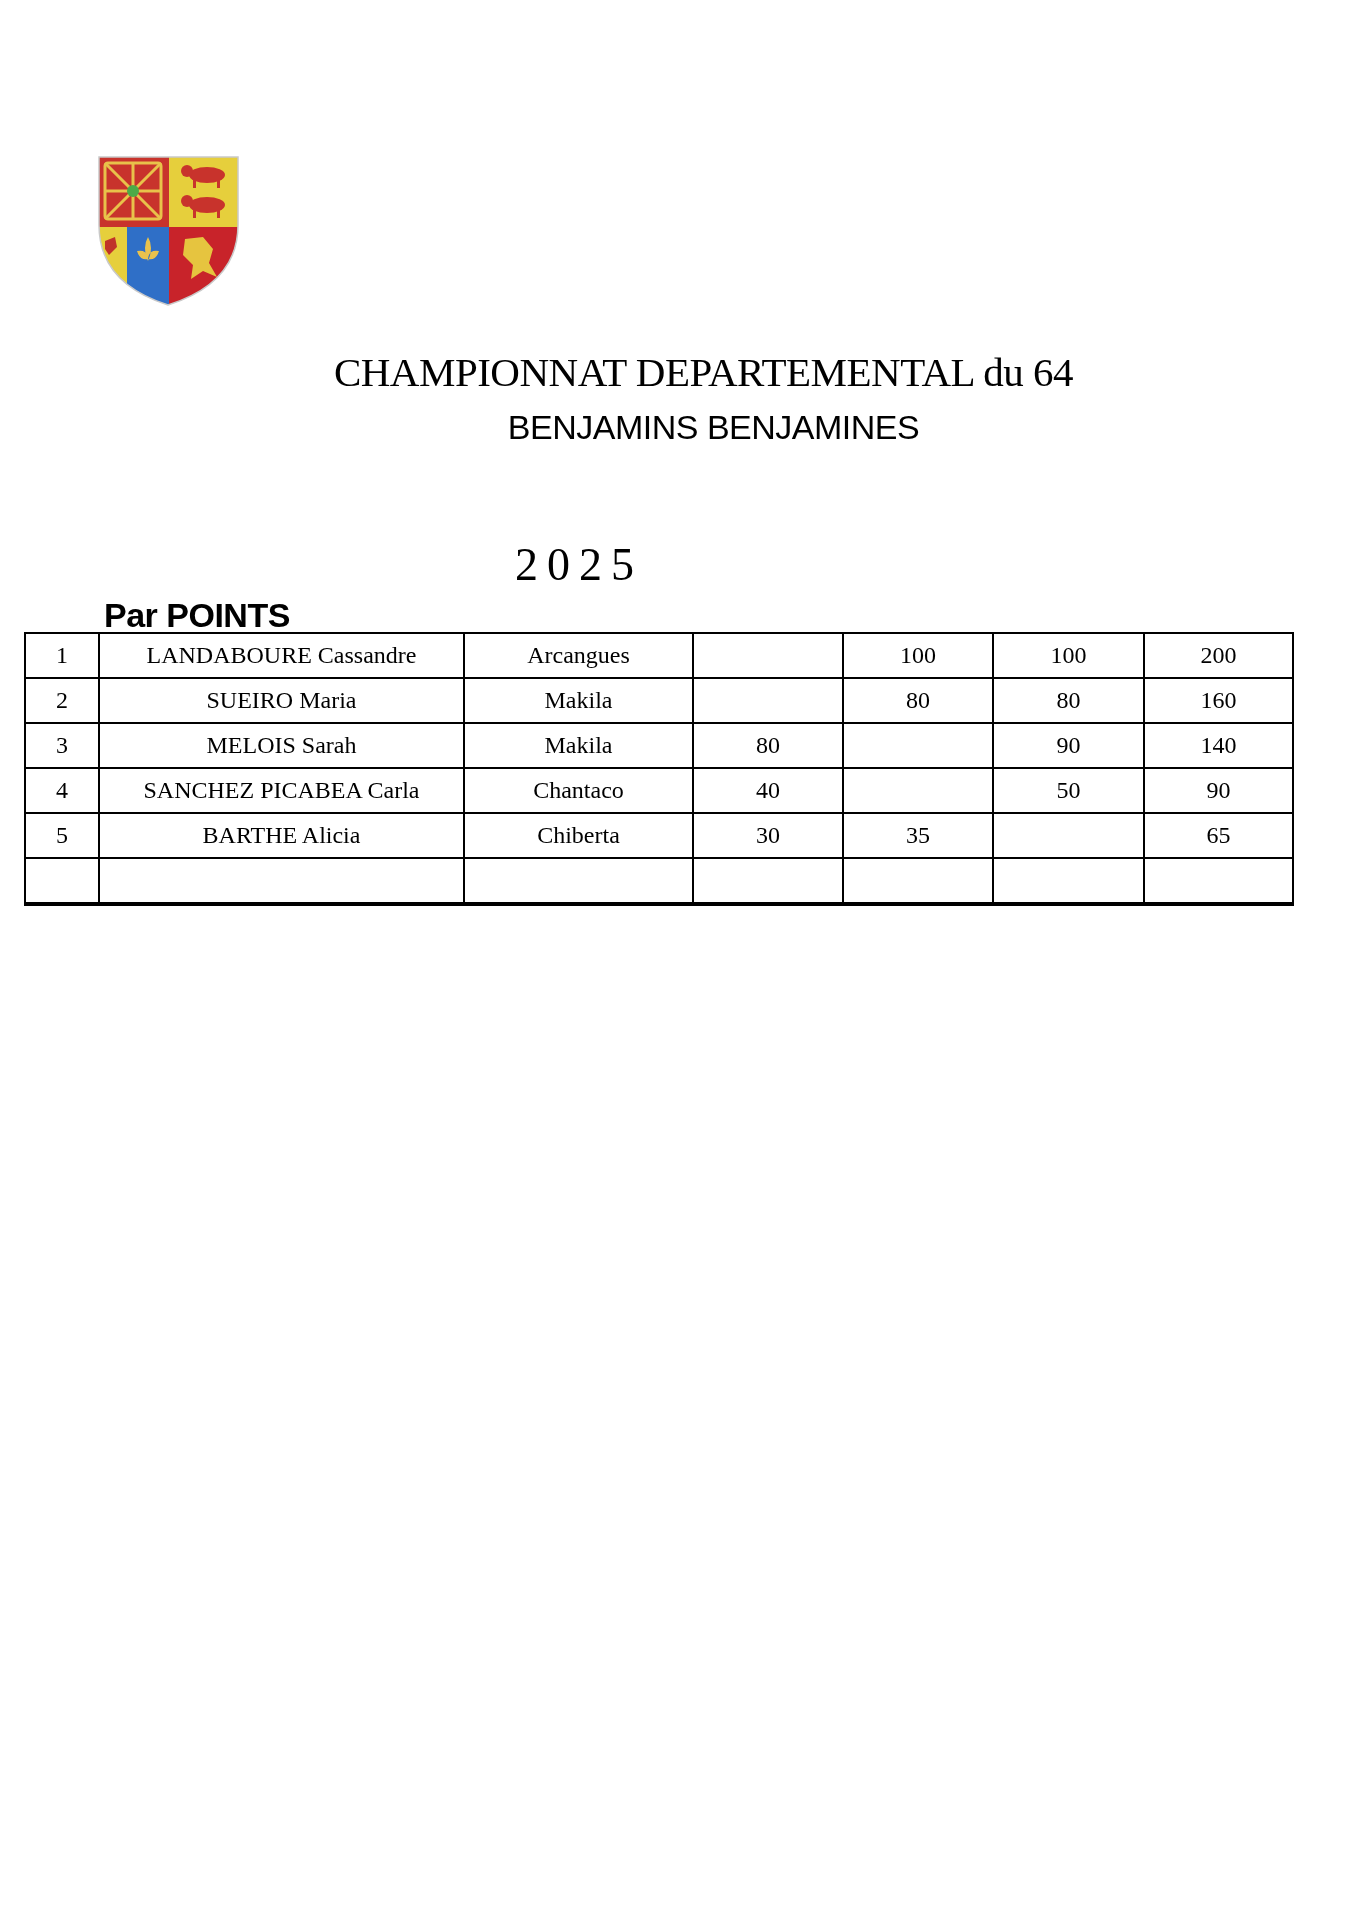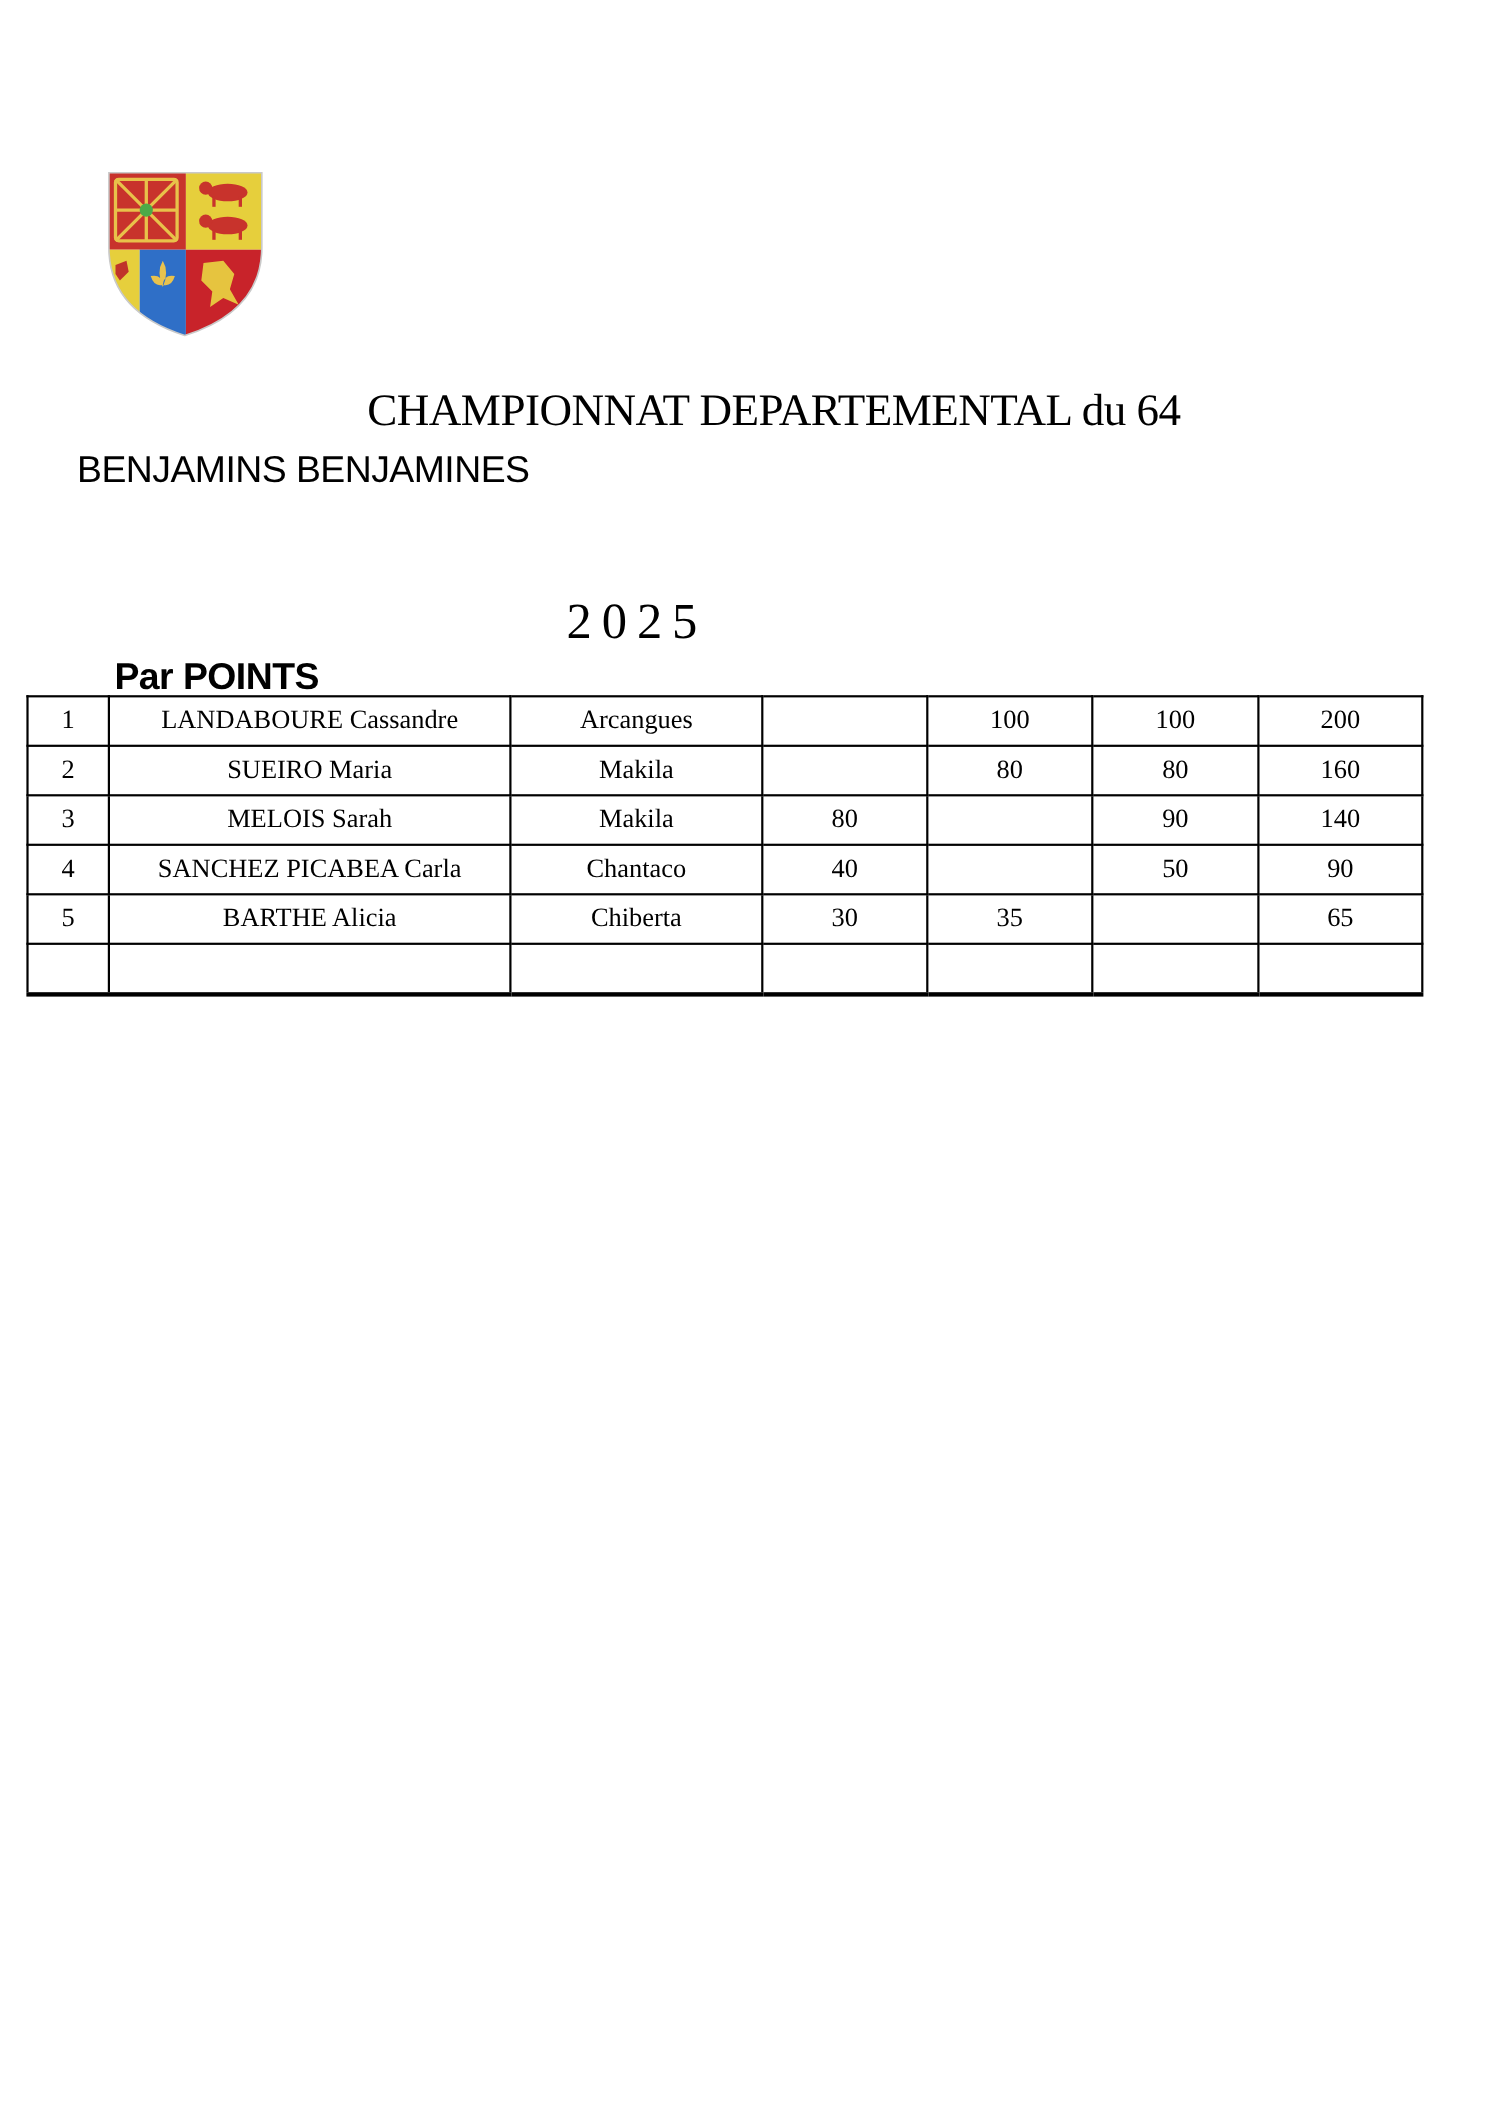--- a/index.html
+++ b/index.html
@@ -1,21 +1,21 @@
 <!DOCTYPE html>
 <html><head>
 <meta charset="utf-8">
 <style>
   html, body { margin:0; padding:0; background:#ffffff; }
   body { width:1357px; height:1920px; position:relative; overflow:hidden; color:#000; }
   .abs { position:absolute; }
   .crest { left:97px; top:155px; width:143px; height:152px; }
   .title { left:0; width:1357px; top:348px; text-align:center; padding-left:50px; box-sizing:border-box;
            font-family:"Liberation Serif", serif; font-size:41px; letter-spacing:-0.5px; }
-  .subtitle { left:0; width:1357px; top:408px; padding-left:70px; box-sizing:border-box;
+  .subtitle { left:0; width:1357px; top:408px; text-align:center; padding-left:70px; box-sizing:border-box;
            font-family:"Liberation Sans", sans-serif; font-size:34px; letter-spacing:-0.5px; }
   .year { left:0; width:1128px; top:538px; text-align:center; padding-left:30px; box-sizing:border-box;
           font-family:"Liberation Serif", serif; font-size:46px; letter-spacing:9px; }
   .ranking-mode { left:104px; top:596px; font-family:"Liberation Sans", sans-serif; font-weight:bold; font-size:34px; letter-spacing:-0.5px; }
 
   table.grid { position:absolute; left:24px; top:632px; border-collapse:collapse; font-family:"Liberation Serif", serif; font-size:24px; }
   table.grid td, table.grid th { border:2px solid #000; padding:0; font-weight:normal; text-align:center; vertical-align:middle; }
   .hdr th { height:78px; line-height:30px; }
   .hdr th.blank { border:none; border-right:4px solid #000; border-bottom:4px solid #000; background:#fff; }
   .hdr th.first { border-left:4px solid #000; }

